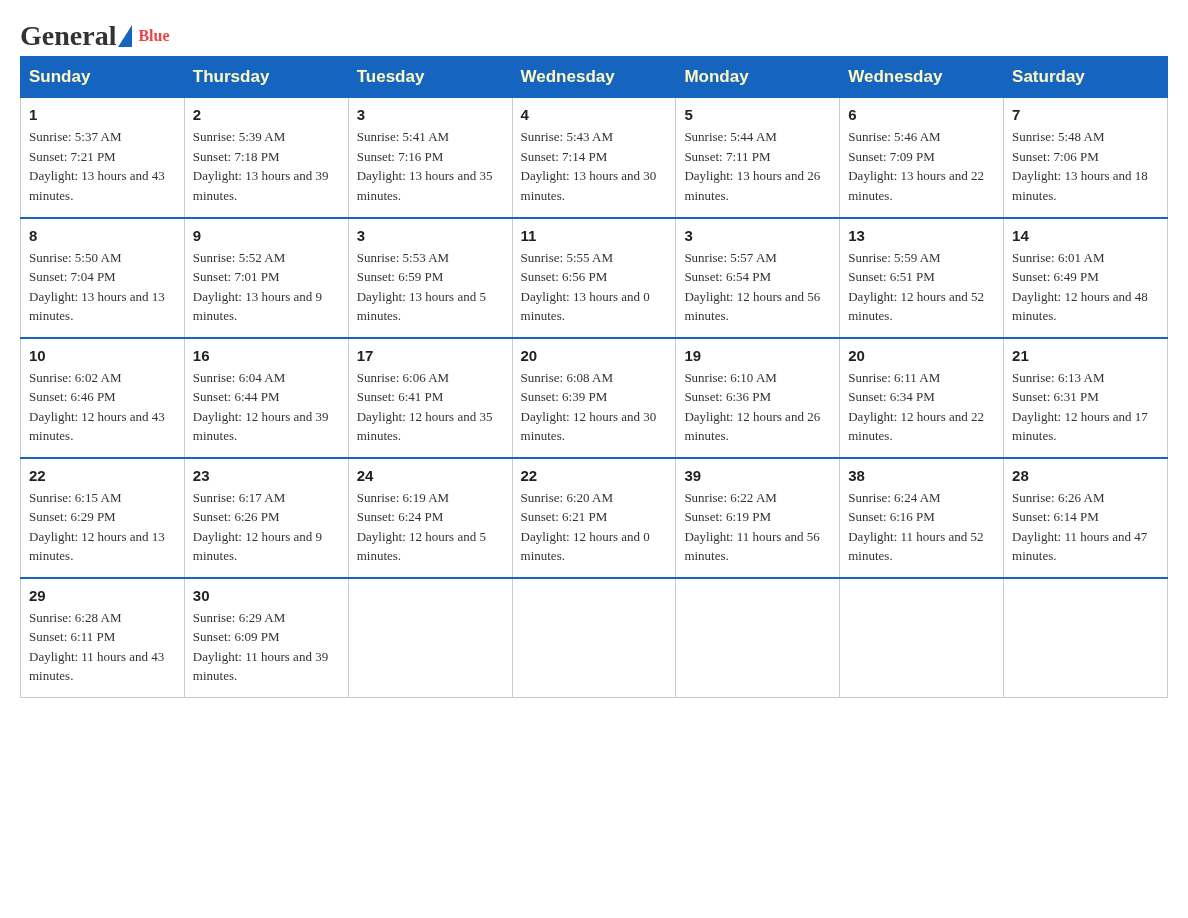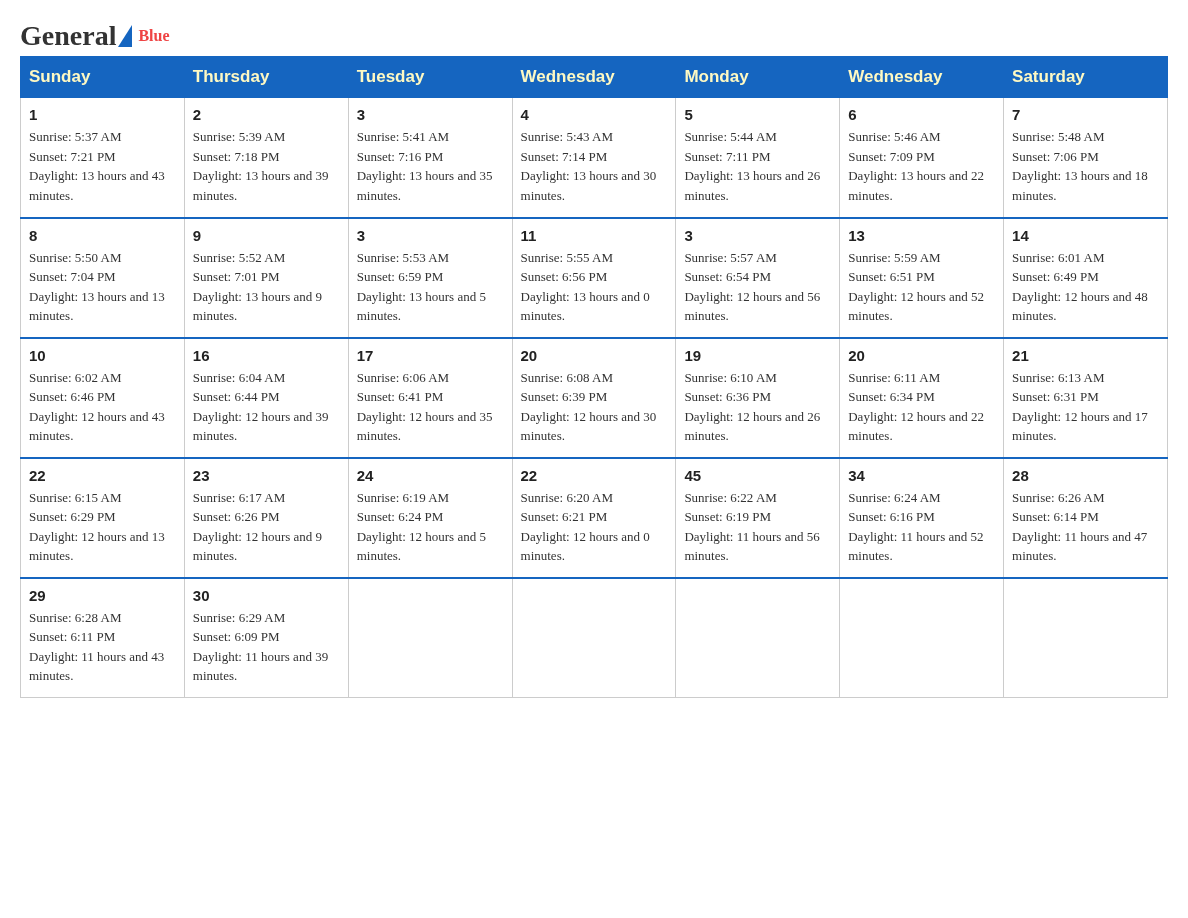--- a/index.html
+++ b/index.html
@@ -229,25 +229,25 @@
         </td>
         <td>
           <div class="day-number">24</div>
           <div class="day-info">Sunrise: 6:19 AM<br>Sunset: 6:24 PM<br>Daylight: 12 hours and 5 minutes.</div>
         </td>
         <td>
           <div class="day-number">22</div>
           <div class="day-info">Sunrise: 6:20 AM<br>Sunset: 6:21 PM<br>Daylight: 12 hours and 0 minutes.</div>
         </td>
         <td>
-          <div class="day-number">45</div>
+          <div class="day-number">39</div>
           <div class="day-info">Sunrise: 6:22 AM<br>Sunset: 6:19 PM<br>Daylight: 11 hours and 56 minutes.</div>
         </td>
         <td>
-          <div class="day-number">34</div>
+          <div class="day-number">38</div>
           <div class="day-info">Sunrise: 6:24 AM<br>Sunset: 6:16 PM<br>Daylight: 11 hours and 52 minutes.</div>
         </td>
         <td>
           <div class="day-number">28</div>
           <div class="day-info">Sunrise: 6:26 AM<br>Sunset: 6:14 PM<br>Daylight: 11 hours and 47 minutes.</div>
         </td>
       </tr>
       <tr class="row-divider">
         <td>
           <div class="day-number">29</div>

